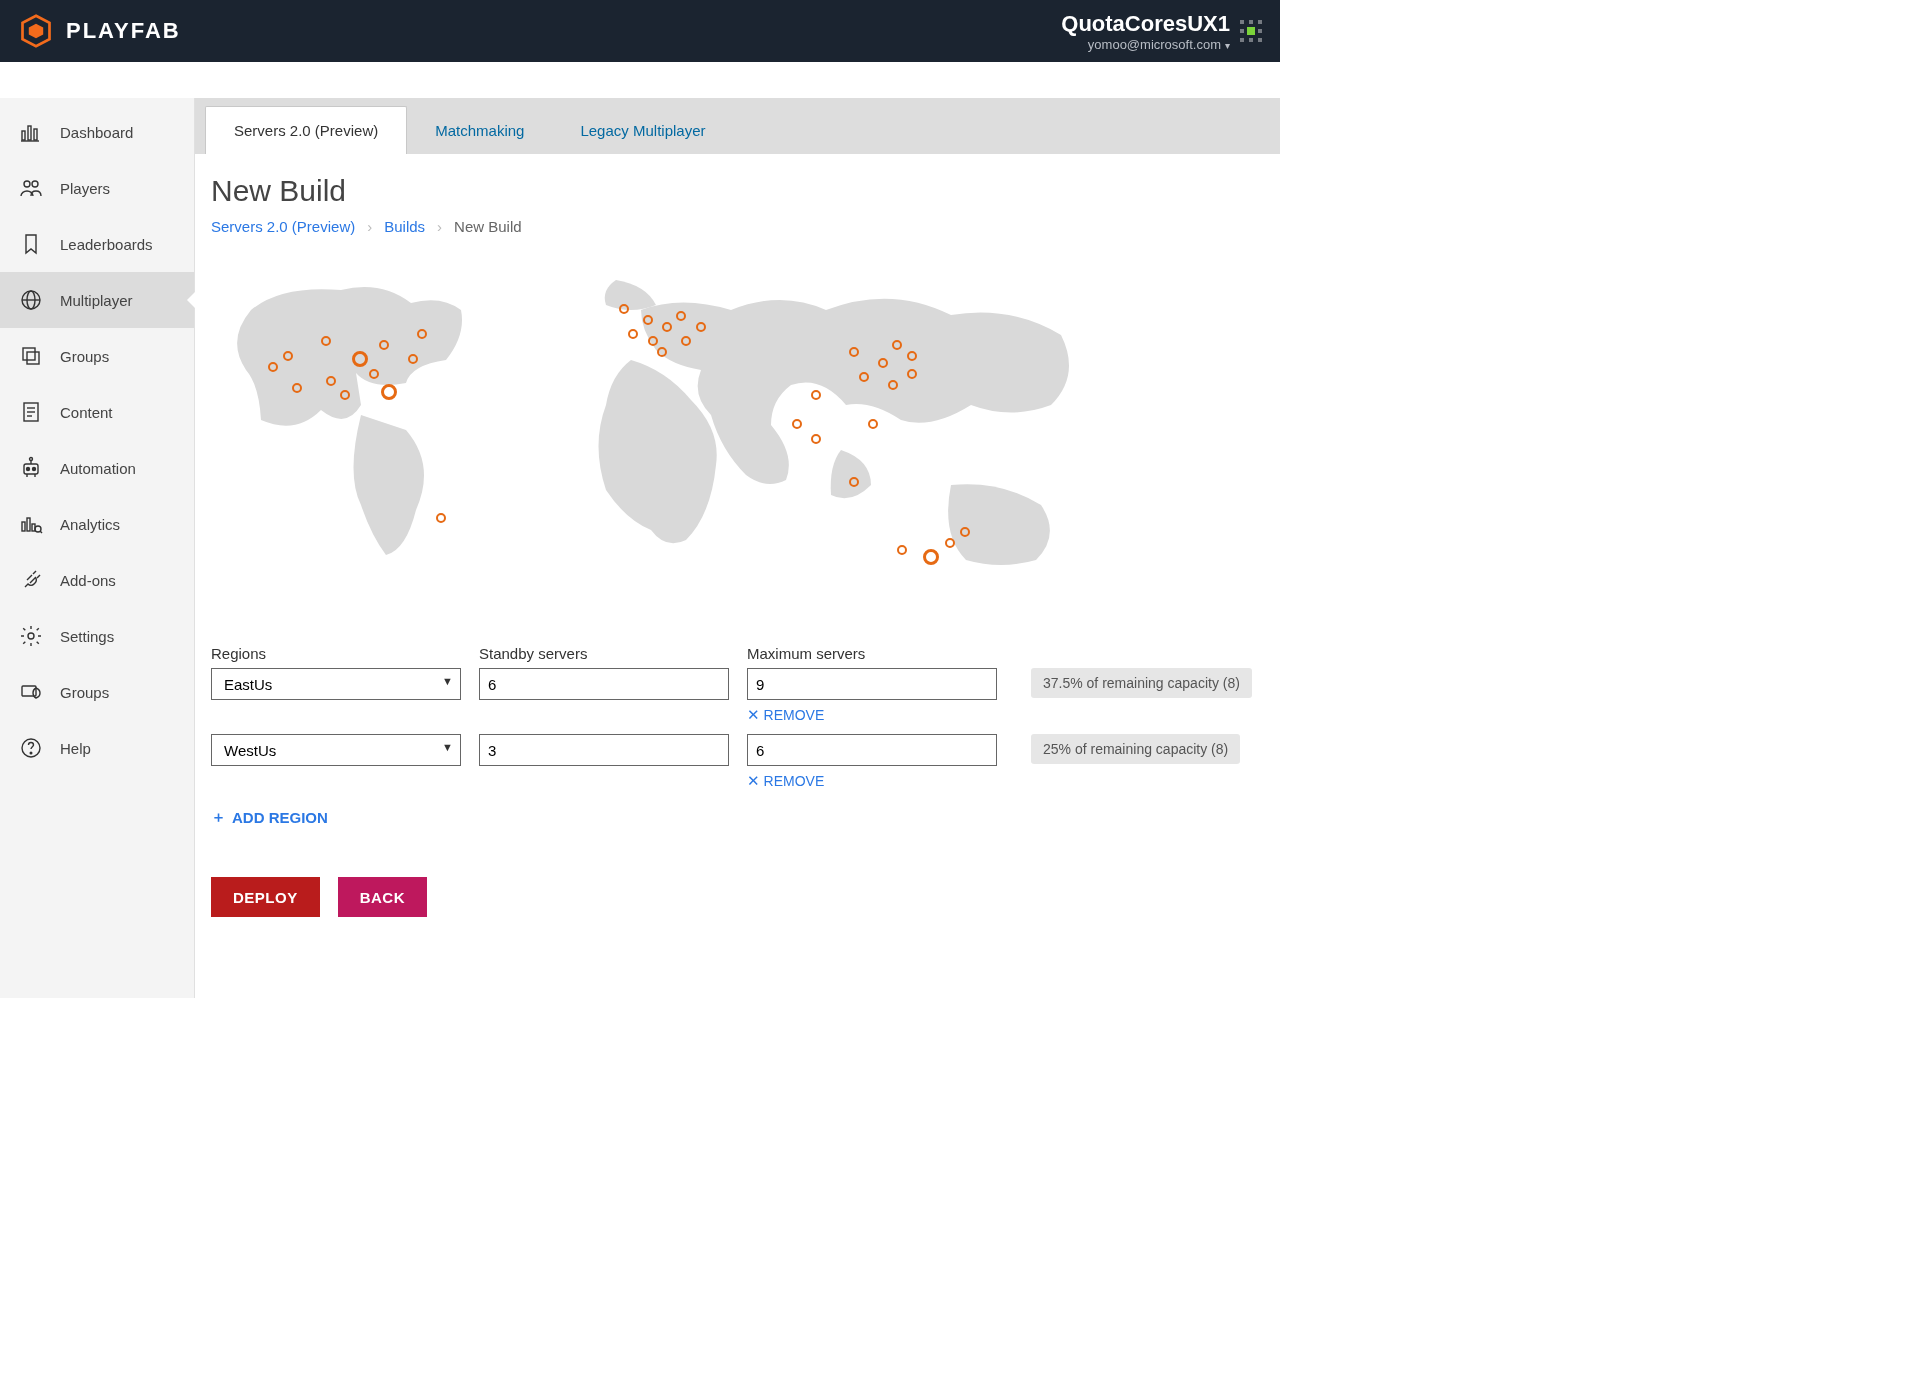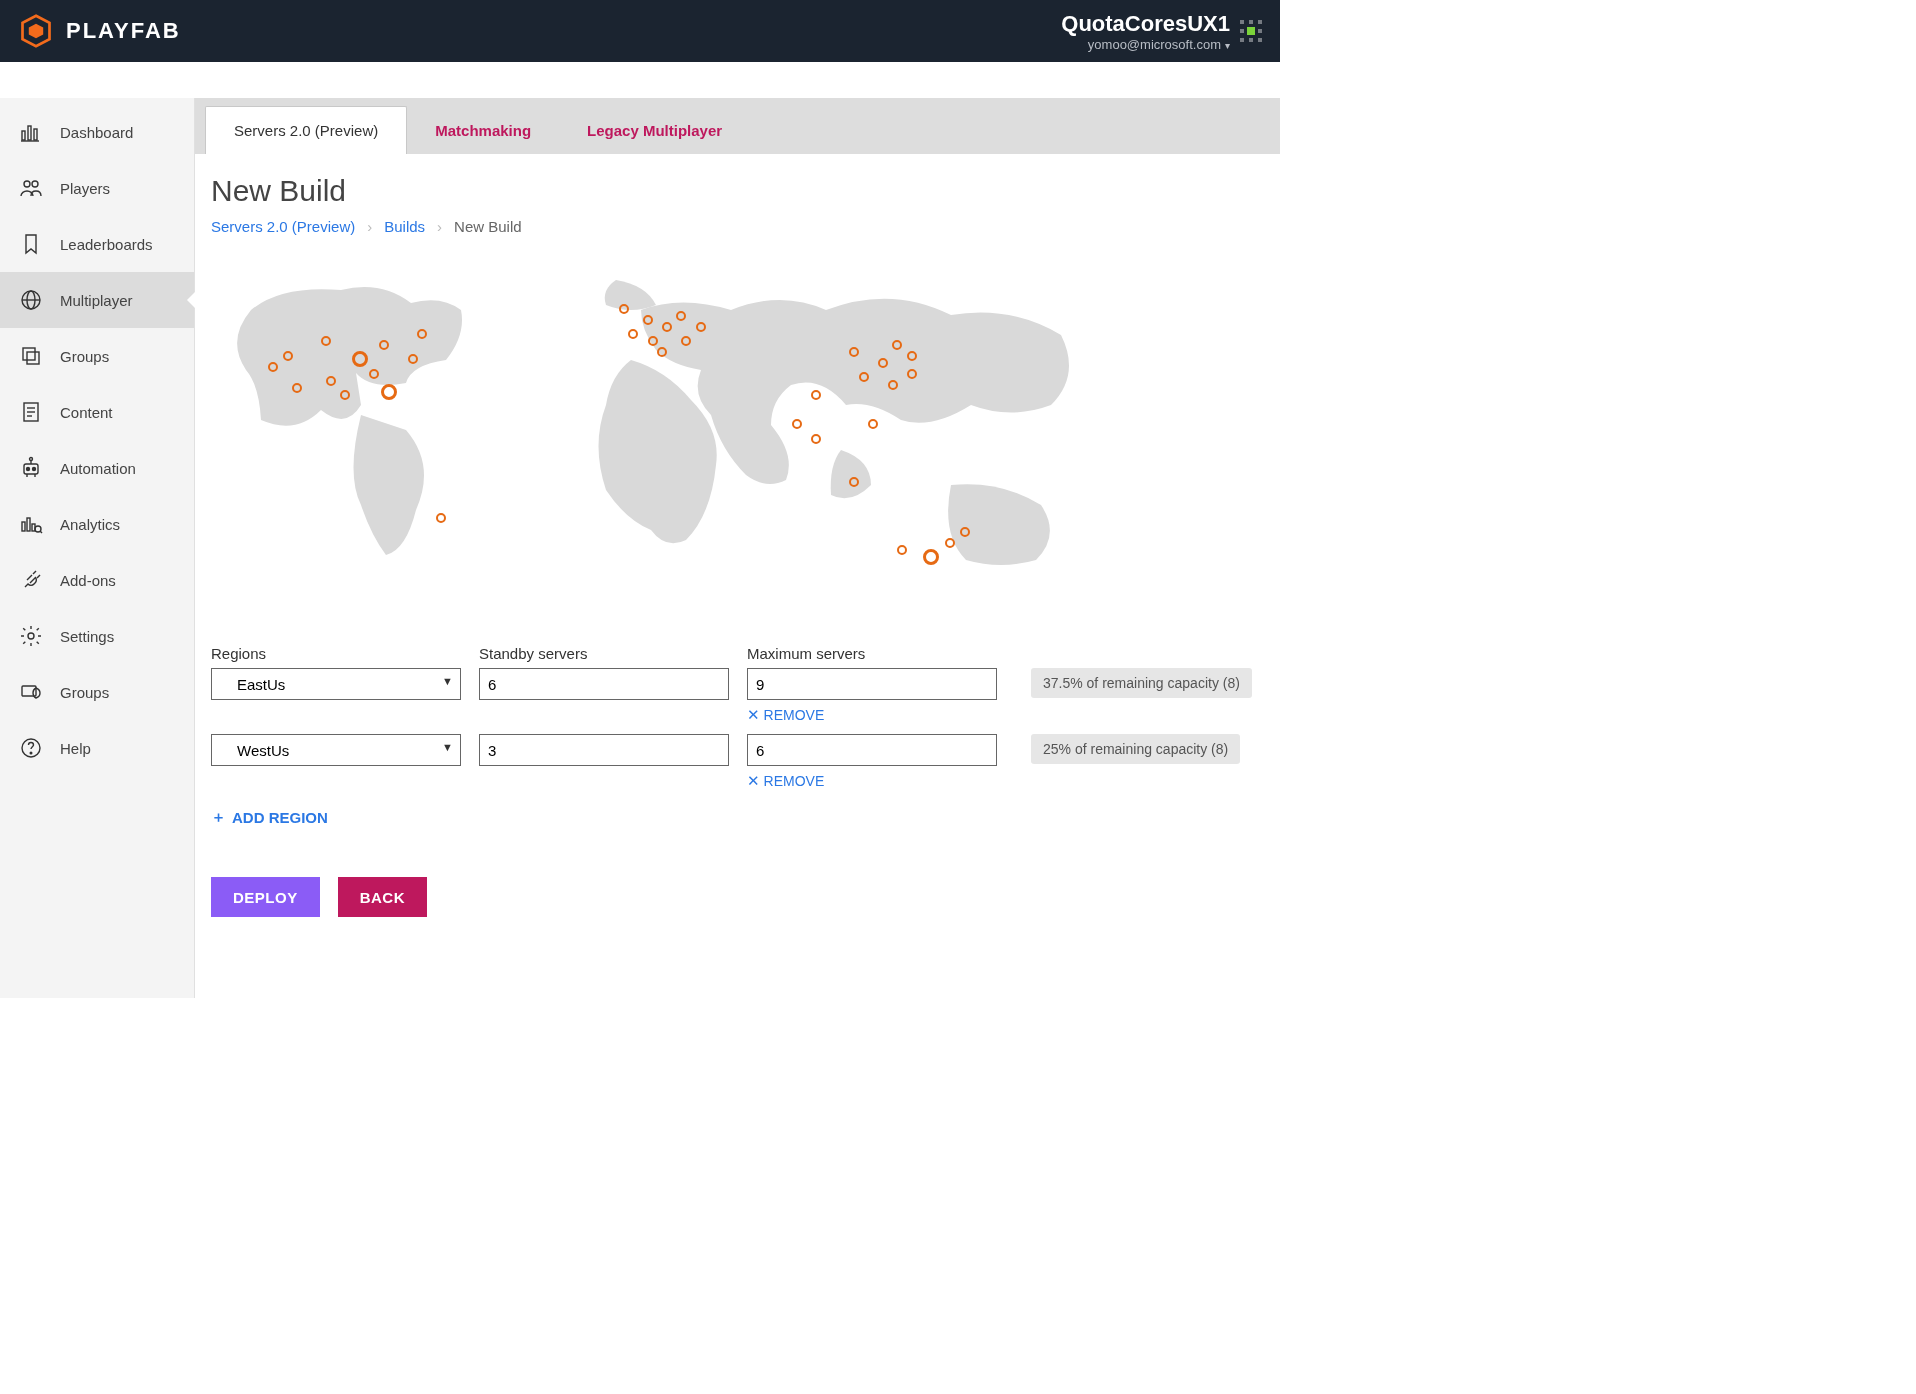--- a/index.html
+++ b/index.html
@@ -27,50 +27,50 @@
   .sidebar { width:195px; background:#f4f4f4; border-right:1px solid #e0e0e0; padding-top:6px; }
   .side-item { display:flex; align-items:center; gap:16px; padding:0 18px; height:56px; color:#444; cursor:pointer; font-size:15px; position:relative; }
   .side-item.active { background:#dcdcdc; }
   .side-item.active::after { content:""; position:absolute; right:-1px; top:50%; transform:translateY(-50%); width:0; height:0; border-top:8px solid transparent; border-bottom:8px solid transparent; border-right:8px solid #fff; }
   .side-icon { width:26px; height:26px; display:flex; align-items:center; justify-content:center; color:#333; flex-shrink:0; }
   .side-icon svg { width:24px; height:24px; stroke:#333; fill:none; stroke-width:1.4; }
 
   
   .main { flex:1; background:#fff; }
   .tabbar { height:56px; background:#dddddd; display:flex; align-items:flex-end; padding-left:10px; gap:0; }
-  .tab { padding:0 28px; height:48px; display:flex; align-items:center; color:#be185d; font-size:15px; cursor:pointer;font-weight:bold; }
+  .tab { padding:0 28px; height:48px; display:flex; align-items:center; color:#0369a1; font-size:15px; cursor:pointer; }
   .tab.active { background:#fff; border:1px solid #c8c8c8; border-bottom:none; color:#333; font-weight:500; border-radius:2px 2px 0 0; }
   .content { padding:20px 16px 40px 16px; }
   .page-title { font-size:30px; font-weight:400; color:#444; margin-bottom:10px; }
   .breadcrumb { font-size:15px; margin-bottom:20px; display:flex; gap:12px; align-items:center; color:#888; }
   .breadcrumb a { color:#2b78e4; text-decoration:none; }
   .breadcrumb .sep { color:#bbb; }
   .breadcrumb .current { color:#666; }
 
   .map { width:100%; max-width:960px; height:360px; position:relative; margin-bottom:30px; }
   .map svg { width:100%; height:100%; display:block; }
   .map .marker { position:absolute; width:10px; height:10px; border:2px solid #e66a14; border-radius:50%; transform:translate(-50%,-50%); }
   .map .marker.big { width:16px; height:16px; border-width:3px; }
 
   .grid-head { display:flex; gap:18px; margin-bottom:6px; }
   .grid-head .col-label { font-size:15px; color:#333; }
   .col-r { width:250px; } .col-s { width:250px; } .col-m { width:250px; } .col-cap { flex:1; }
   .region-row { display:flex; gap:18px; margin-bottom:10px; align-items:flex-start; }
   .select-wrap { width:250px; position:relative; }
-  .select { width:100%; height:32px; border:1px solid #666; background:#fff; padding:0 25px; font-size:15px; appearance:none; }
+  .select { width:100%; height:32px; border:1px solid #666; background:#fff; padding:0 12px; font-size:15px; appearance:none; }
   .select-wrap::after { content:"▼"; position:absolute; right:8px; top:7px; font-size:11px; pointer-events:none; color:#333; }
   .input { width:250px; height:32px; border:1px solid #666; padding:0 8px; font-size:15px; }
   .cap-cell { flex:1; padding-left:16px; }
   .cap-badge { background:#e6e6e6; color:#555; font-size:14px; padding:7px 12px; border-radius:3px; display:inline-block; }
   .remove-link { color:#2b78e4; font-size:14px; margin-top:6px; cursor:pointer; display:flex; align-items:center; gap:4px; }
   .remove-link .x { font-size:15px; }
   .add-region { color:#2b78e4; font-size:15px; font-weight:600; margin-top:18px; cursor:pointer; display:flex; align-items:center; gap:6px; }
   .buttons { margin-top:50px; display:flex; gap:18px; }
   .btn { height:40px; padding:0 22px; border:none; font-size:15px; font-weight:700; color:#fff; cursor:pointer; letter-spacing:.5px; }
-  .btn-deploy { background:#8b5cf6; }
+  .btn-deploy { background:#b91c1c; }
   .btn-back { background:#be185d; }
 
   .col-maxwrap { width:250px; }
 </style>
 </head>
 <body>
 
 <div class="app">
 
   <div class="header">

